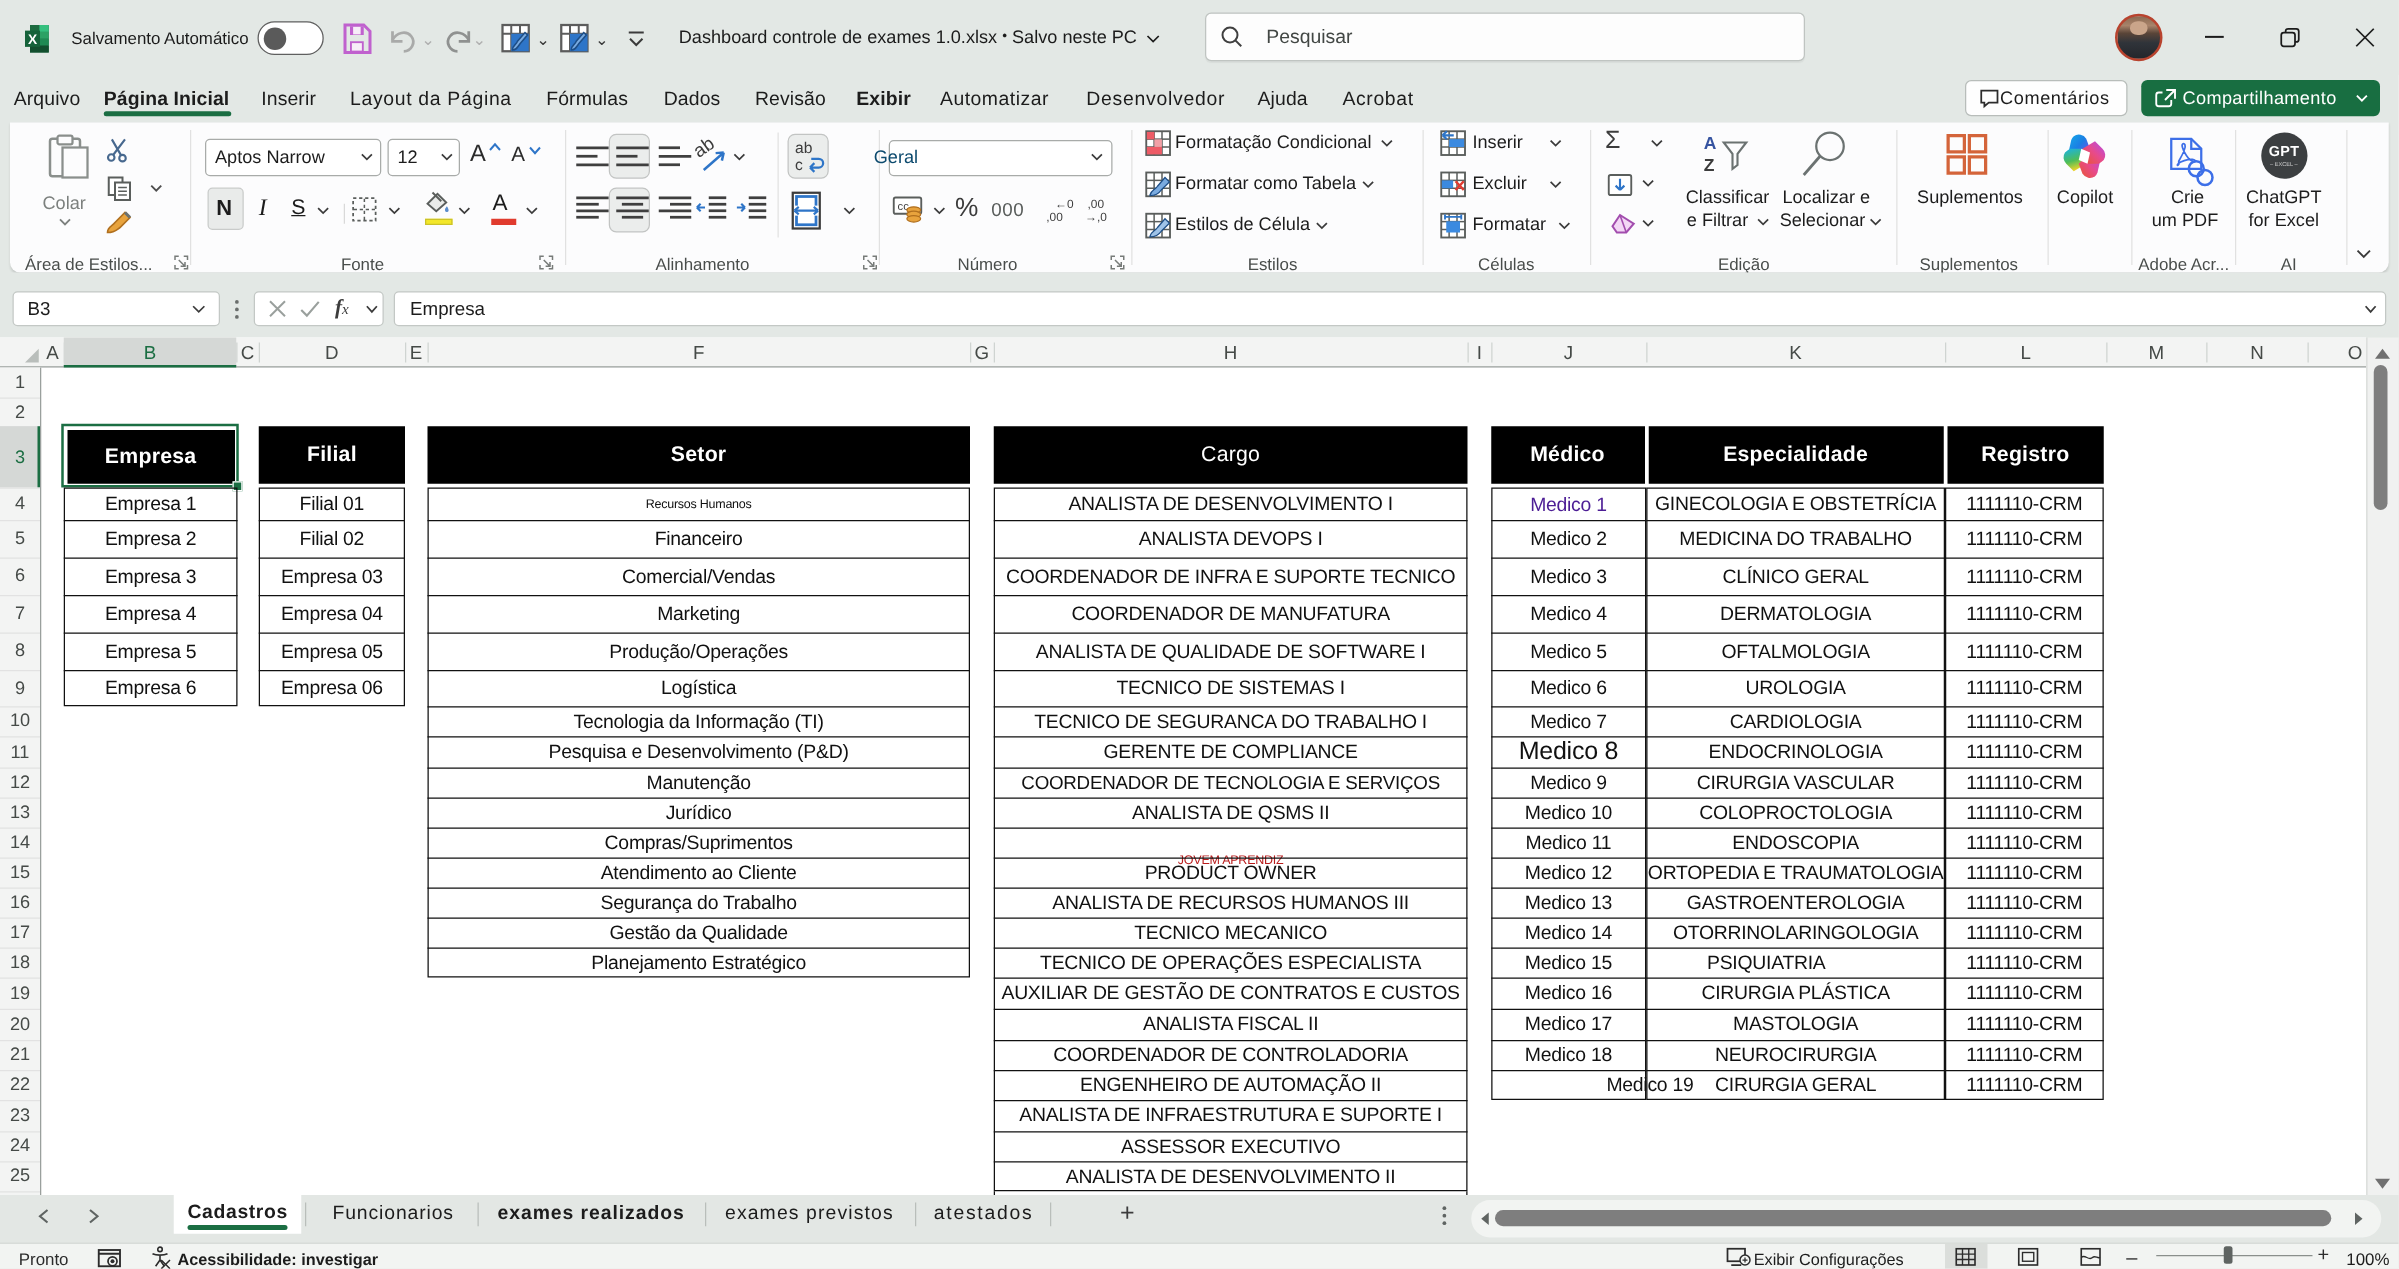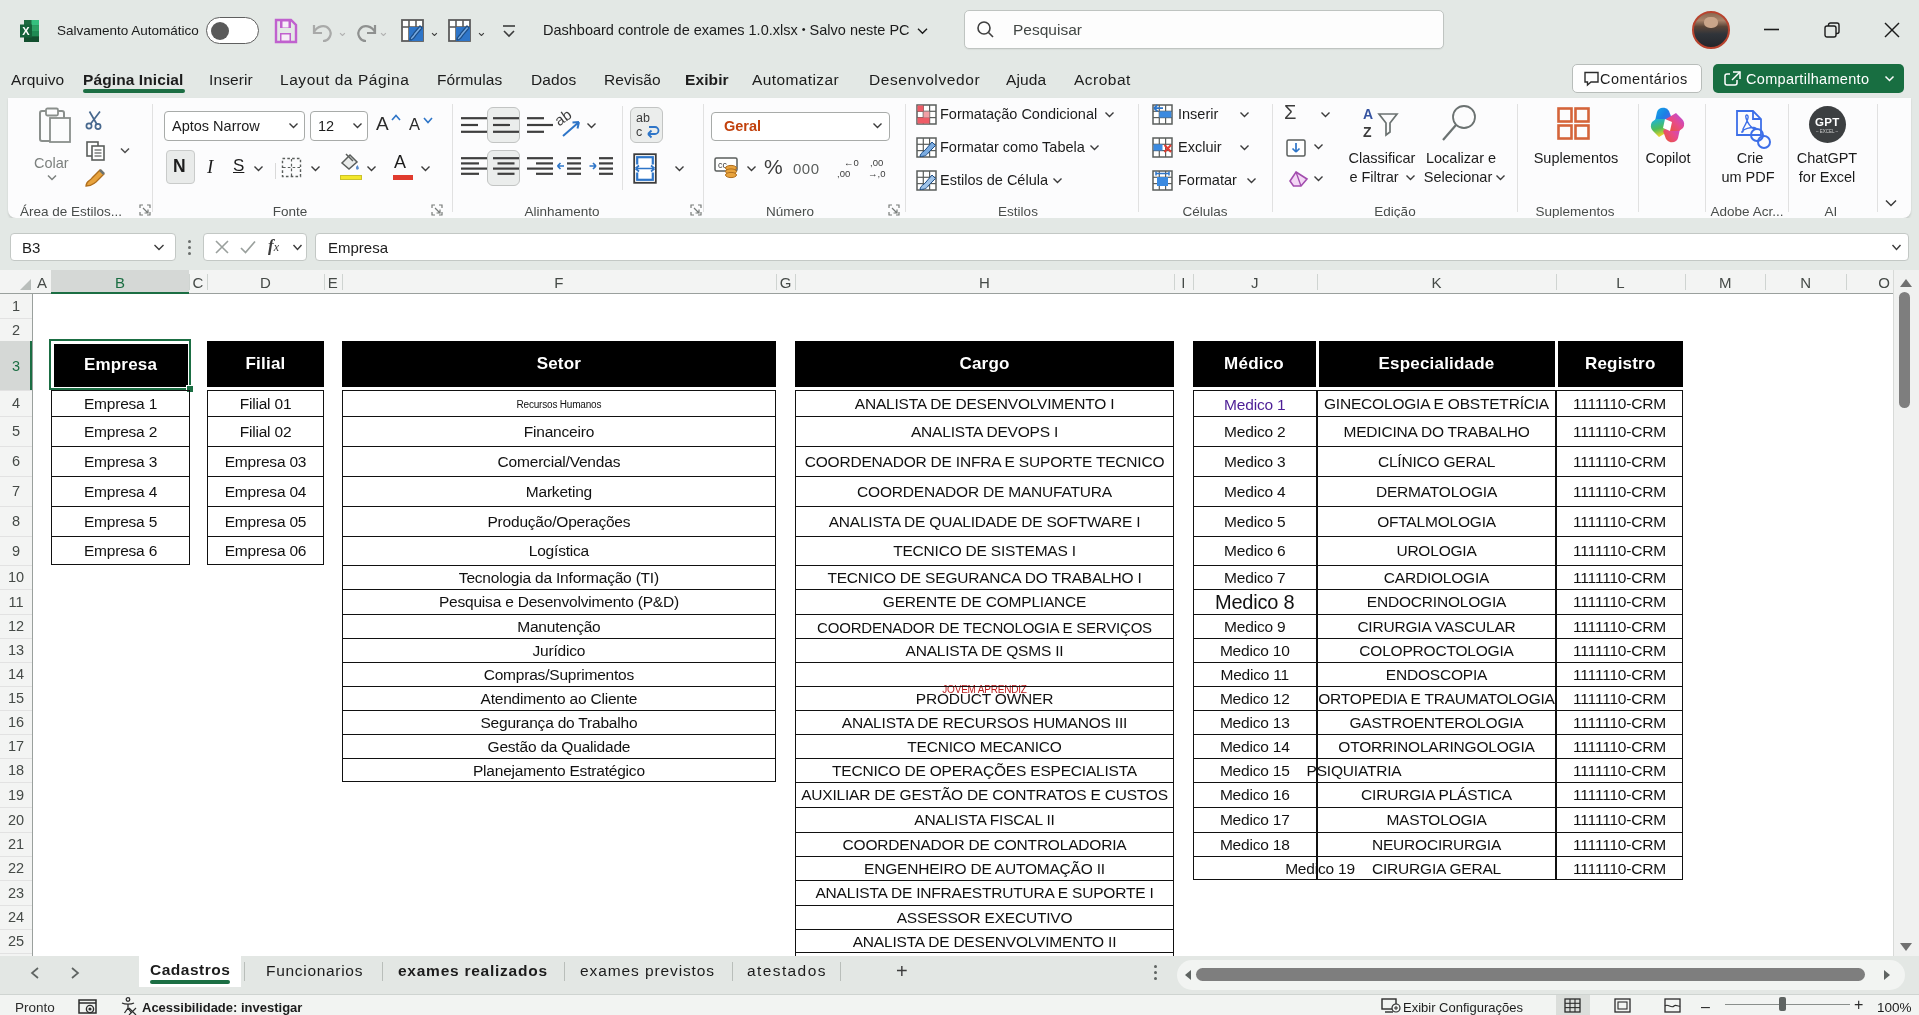--- a/index.html
+++ b/index.html
@@ -279,21 +279,21 @@
   </svg>
 <svg style="left:674px;top:165px" width="11" height="8" viewBox="0 0 11 8">
     <path d="M1.5 1.5 L5.5 5.5 L9.5 1.5" fill="none" stroke="#3b3b3b" stroke-width="1.4"></path>
   </svg>
 <div class="tx" style="left:562px;top:204px;transform:translateX(-50%);font-size:13.5px;color:#494d4b;font-weight:400;">Alinhamento</div>
 <svg style="left:690px;top:204px" width="12" height="12" viewBox="0 0 12 12">
 <path d="M1 4 V1 H4 M8 1 H11 V4 M11 8 V11 H8 M4 11 H1 V8" stroke="#777b79" stroke-width="1.2" fill="none"></path>
 <path d="M4 4 L9 9 M9 5.5 V9 H5.5" stroke="#777b79" stroke-width="1.2" fill="none"></path>
   </svg>
 <div class="ab" style="left:711px;top:112px;width:179px;height:29px;background:#fff;border:1px solid #a8aba9;border-radius:4px;"></div>
-<div class="tx" style="left:724px;top:118px;font-size:14.5px;color:#c2410c;font-weight:700;">Geral</div>
+<div class="tx" style="left:699px;top:118px;font-size:14.5px;color:#0c4a6e;font-weight:400;">Geral</div>
 <svg style="left:872px;top:122px" width="11" height="8" viewBox="0 0 11 8">
     <path d="M1.5 1.5 L5.5 5.5 L9.5 1.5" fill="none" stroke="#3b3b3b" stroke-width="1.4"></path>
   </svg>
 <svg style="left:714px;top:155px" width="27" height="24" viewBox="0 0 27 24">
 <rect x="1" y="3" width="22" height="13" rx="1.5" fill="#fff" stroke="#5a5e5c" stroke-width="1.5"></rect>
 <text x="4" y="13" font-size="9" fill="#3c3c3c" font-family="Liberation Sans">cc</text>
 <ellipse cx="17" cy="13" rx="5.5" ry="2.6" fill="#e8a33d" stroke="#b06f1e" stroke-width="1"></ellipse>
 <ellipse cx="17" cy="16.5" rx="5.5" ry="2.6" fill="#e8a33d" stroke="#b06f1e" stroke-width="1"></ellipse>
 <ellipse cx="17" cy="20" rx="5.5" ry="2.6" fill="#e8a33d" stroke="#b06f1e" stroke-width="1"></ellipse>
   </svg>
@@ -653,21 +653,21 @@
 <div class="tx" style="left:558.9px;top:674.5px;transform:translate(-50%,-50%);font-size:15.5px;color:#111;letter-spacing:-0.2px;">Compras/Suprimentos</div>
 <div class="ab" style="left:341.5px;top:686px;width:434.79999999999995px;height:1.4px;background:#111;"></div>
 <div class="tx" style="left:558.9px;top:698.5px;transform:translate(-50%,-50%);font-size:15.5px;color:#111;letter-spacing:-0.2px;">Atendimento ao Cliente</div>
 <div class="ab" style="left:341.5px;top:710px;width:434.79999999999995px;height:1.4px;background:#111;"></div>
 <div class="tx" style="left:558.9px;top:722.5px;transform:translate(-50%,-50%);font-size:15.5px;color:#111;letter-spacing:-0.2px;">Segurança do Trabalho</div>
 <div class="ab" style="left:341.5px;top:734px;width:434.79999999999995px;height:1.4px;background:#111;"></div>
 <div class="tx" style="left:558.9px;top:746.5px;transform:translate(-50%,-50%);font-size:15.5px;color:#111;letter-spacing:-0.2px;">Gestão da Qualidade</div>
 <div class="ab" style="left:341.5px;top:758px;width:434.79999999999995px;height:1.4px;background:#111;"></div>
 <div class="tx" style="left:558.9px;top:770.5px;transform:translate(-50%,-50%);font-size:15.5px;color:#111;letter-spacing:-0.2px;">Planejamento Estratégico</div>
 <div class="ab" style="left:794.7px;top:341px;width:379.5999999999999px;height:46px;background:#000;"></div>
-<div class="tx" style="left:984.5px;top:364px;transform:translate(-50%,-50%);font-size:17px;color:#fff;font-weight:700;letter-spacing:0.2px;">Cargo</div>
+<div class="tx" style="left:984.5px;top:364px;transform:translate(-50%,-50%);font-size:17px;color:#fff;font-weight:400;letter-spacing:0.2px;">Cargo</div>
 <div class="ab" style="left:794.7px;top:390px;width:379.5999999999999px;height:563px;border:1.8px solid #111;"></div>
 <div class="tx" style="left:984.5px;top:403.5px;transform:translate(-50%,-50%);font-size:15.5px;color:#111;letter-spacing:-0.2px;">ANALISTA DE DESENVOLVIMENTO I</div>
 <div class="ab" style="left:794.7px;top:416px;width:379.5999999999999px;height:1.4px;background:#111;"></div>
 <div class="tx" style="left:984.5px;top:431.5px;transform:translate(-50%,-50%);font-size:15.5px;color:#111;letter-spacing:-0.2px;">ANALISTA DEVOPS I</div>
 <div class="ab" style="left:794.7px;top:446px;width:379.5999999999999px;height:1.4px;background:#111;"></div>
 <div class="tx" style="left:984.5px;top:461.5px;transform:translate(-50%,-50%);font-size:15.5px;color:#111;letter-spacing:-0.2px;">COORDENADOR DE INFRA E SUPORTE TECNICO</div>
 <div class="ab" style="left:794.7px;top:476px;width:379.5999999999999px;height:1.4px;background:#111;"></div>
 <div class="tx" style="left:984.5px;top:491.5px;transform:translate(-50%,-50%);font-size:15.5px;color:#111;letter-spacing:-0.2px;">COORDENADOR DE MANUFATURA</div>
 <div class="ab" style="left:794.7px;top:506px;width:379.5999999999999px;height:1.4px;background:#111;"></div>
 <div class="tx" style="left:984.5px;top:521.5px;transform:translate(-50%,-50%);font-size:15.5px;color:#111;letter-spacing:-0.2px;">ANALISTA DE QUALIDADE DE SOFTWARE I</div>
@@ -773,21 +773,21 @@
 <div class="tx" style="left:1436.5px;top:650.5px;transform:translate(-50%,-50%);font-size:15.5px;color:#111;letter-spacing:-0.2px;">COLOPROCTOLOGIA</div>
 <div class="ab" style="left:1317px;top:662px;width:239px;height:1.4px;background:#111;"></div>
 <div class="tx" style="left:1436.5px;top:674.5px;transform:translate(-50%,-50%);font-size:15.5px;color:#111;letter-spacing:-0.2px;">ENDOSCOPIA</div>
 <div class="ab" style="left:1317px;top:686px;width:239px;height:1.4px;background:#111;"></div>
 <div class="tx" style="left:1436.5px;top:698.5px;transform:translate(-50%,-50%);font-size:15.5px;color:#111;letter-spacing:-0.2px;">ORTOPEDIA E TRAUMATOLOGIA</div>
 <div class="ab" style="left:1317px;top:710px;width:239px;height:1.4px;background:#111;"></div>
 <div class="tx" style="left:1436.5px;top:722.5px;transform:translate(-50%,-50%);font-size:15.5px;color:#111;letter-spacing:-0.2px;">GASTROENTEROLOGIA</div>
 <div class="ab" style="left:1317px;top:734px;width:239px;height:1.4px;background:#111;"></div>
 <div class="tx" style="left:1436.5px;top:746.5px;transform:translate(-50%,-50%);font-size:15.5px;color:#111;letter-spacing:-0.2px;">OTORRINOLARINGOLOGIA</div>
 <div class="ab" style="left:1317px;top:758px;width:239px;height:1.4px;background:#111;"></div>
-<div class="tx" style="left:1354px;top:770.5px;transform:translate(-50%,-50%);font-size:15.5px;color:#111;letter-spacing:-0.2px;">PSIQUIATRIA</div>
+<div class="tx" style="left:1413px;top:770.5px;transform:translate(-50%,-50%);font-size:15.5px;color:#111;letter-spacing:-0.2px;">PSIQUIATRIA</div>
 <div class="ab" style="left:1317px;top:782px;width:239px;height:1.4px;background:#111;"></div>
 <div class="tx" style="left:1436.5px;top:795.0px;transform:translate(-50%,-50%);font-size:15.5px;color:#111;letter-spacing:-0.2px;">CIRURGIA PLÁSTICA</div>
 <div class="ab" style="left:1317px;top:807px;width:239px;height:1.4px;background:#111;"></div>
 <div class="tx" style="left:1436.5px;top:820.0px;transform:translate(-50%,-50%);font-size:15.5px;color:#111;letter-spacing:-0.2px;">MASTOLOGIA</div>
 <div class="ab" style="left:1317px;top:832px;width:239px;height:1.4px;background:#111;"></div>
 <div class="tx" style="left:1436.5px;top:844.5px;transform:translate(-50%,-50%);font-size:15.5px;color:#111;letter-spacing:-0.2px;">NEUROCIRURGIA</div>
 <div class="ab" style="left:1317px;top:856px;width:239px;height:1.4px;background:#111;"></div>
 <div class="tx" style="left:1436.5px;top:868.5px;transform:translate(-50%,-50%);font-size:15.5px;color:#111;letter-spacing:-0.2px;">CIRURGIA GERAL</div>
 <div class="ab" style="left:1556px;top:390px;width:127px;height:490px;border:1.8px solid #111;"></div>
 <div class="tx" style="left:1619.5px;top:403.5px;transform:translate(-50%,-50%);font-size:15.5px;color:#111;letter-spacing:-0.2px;">1111110-CRM</div>

